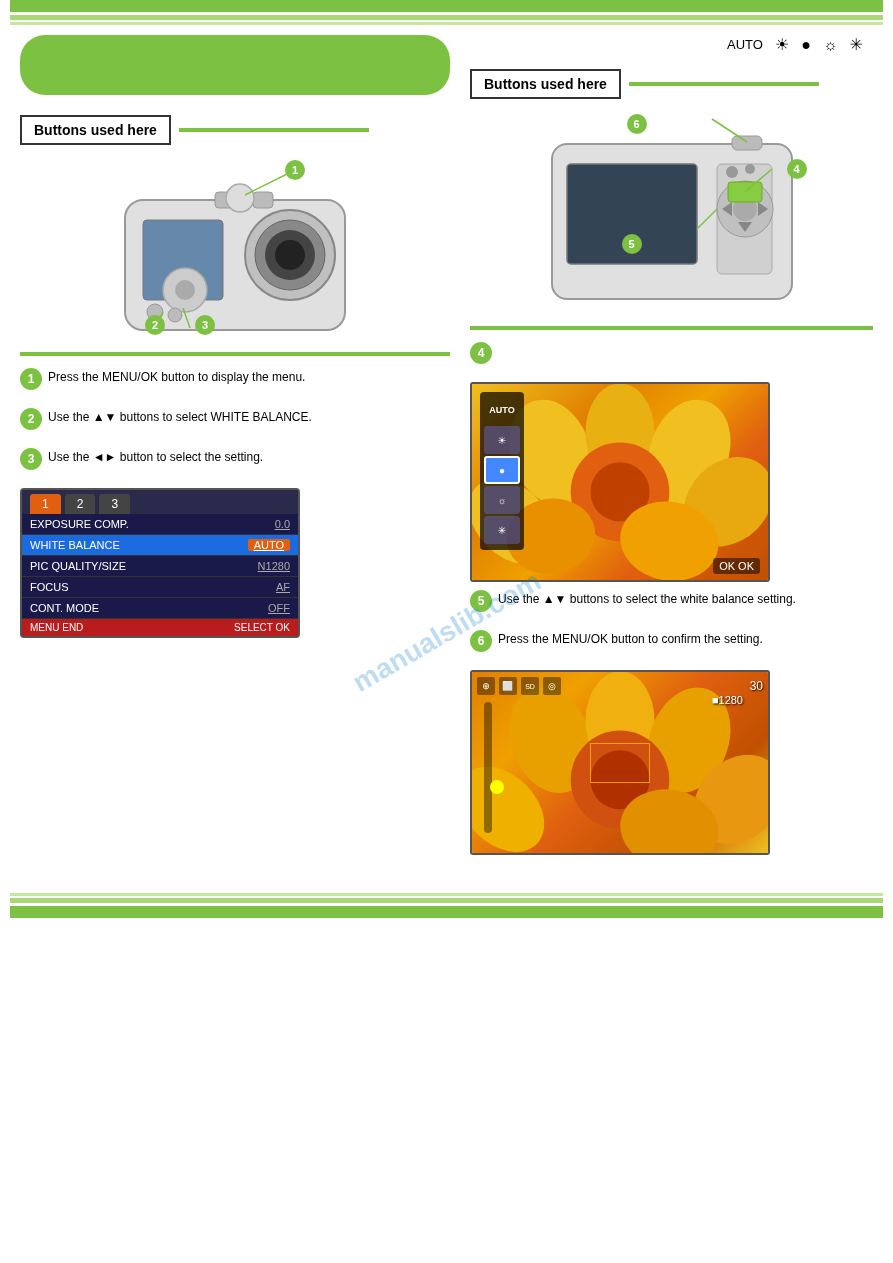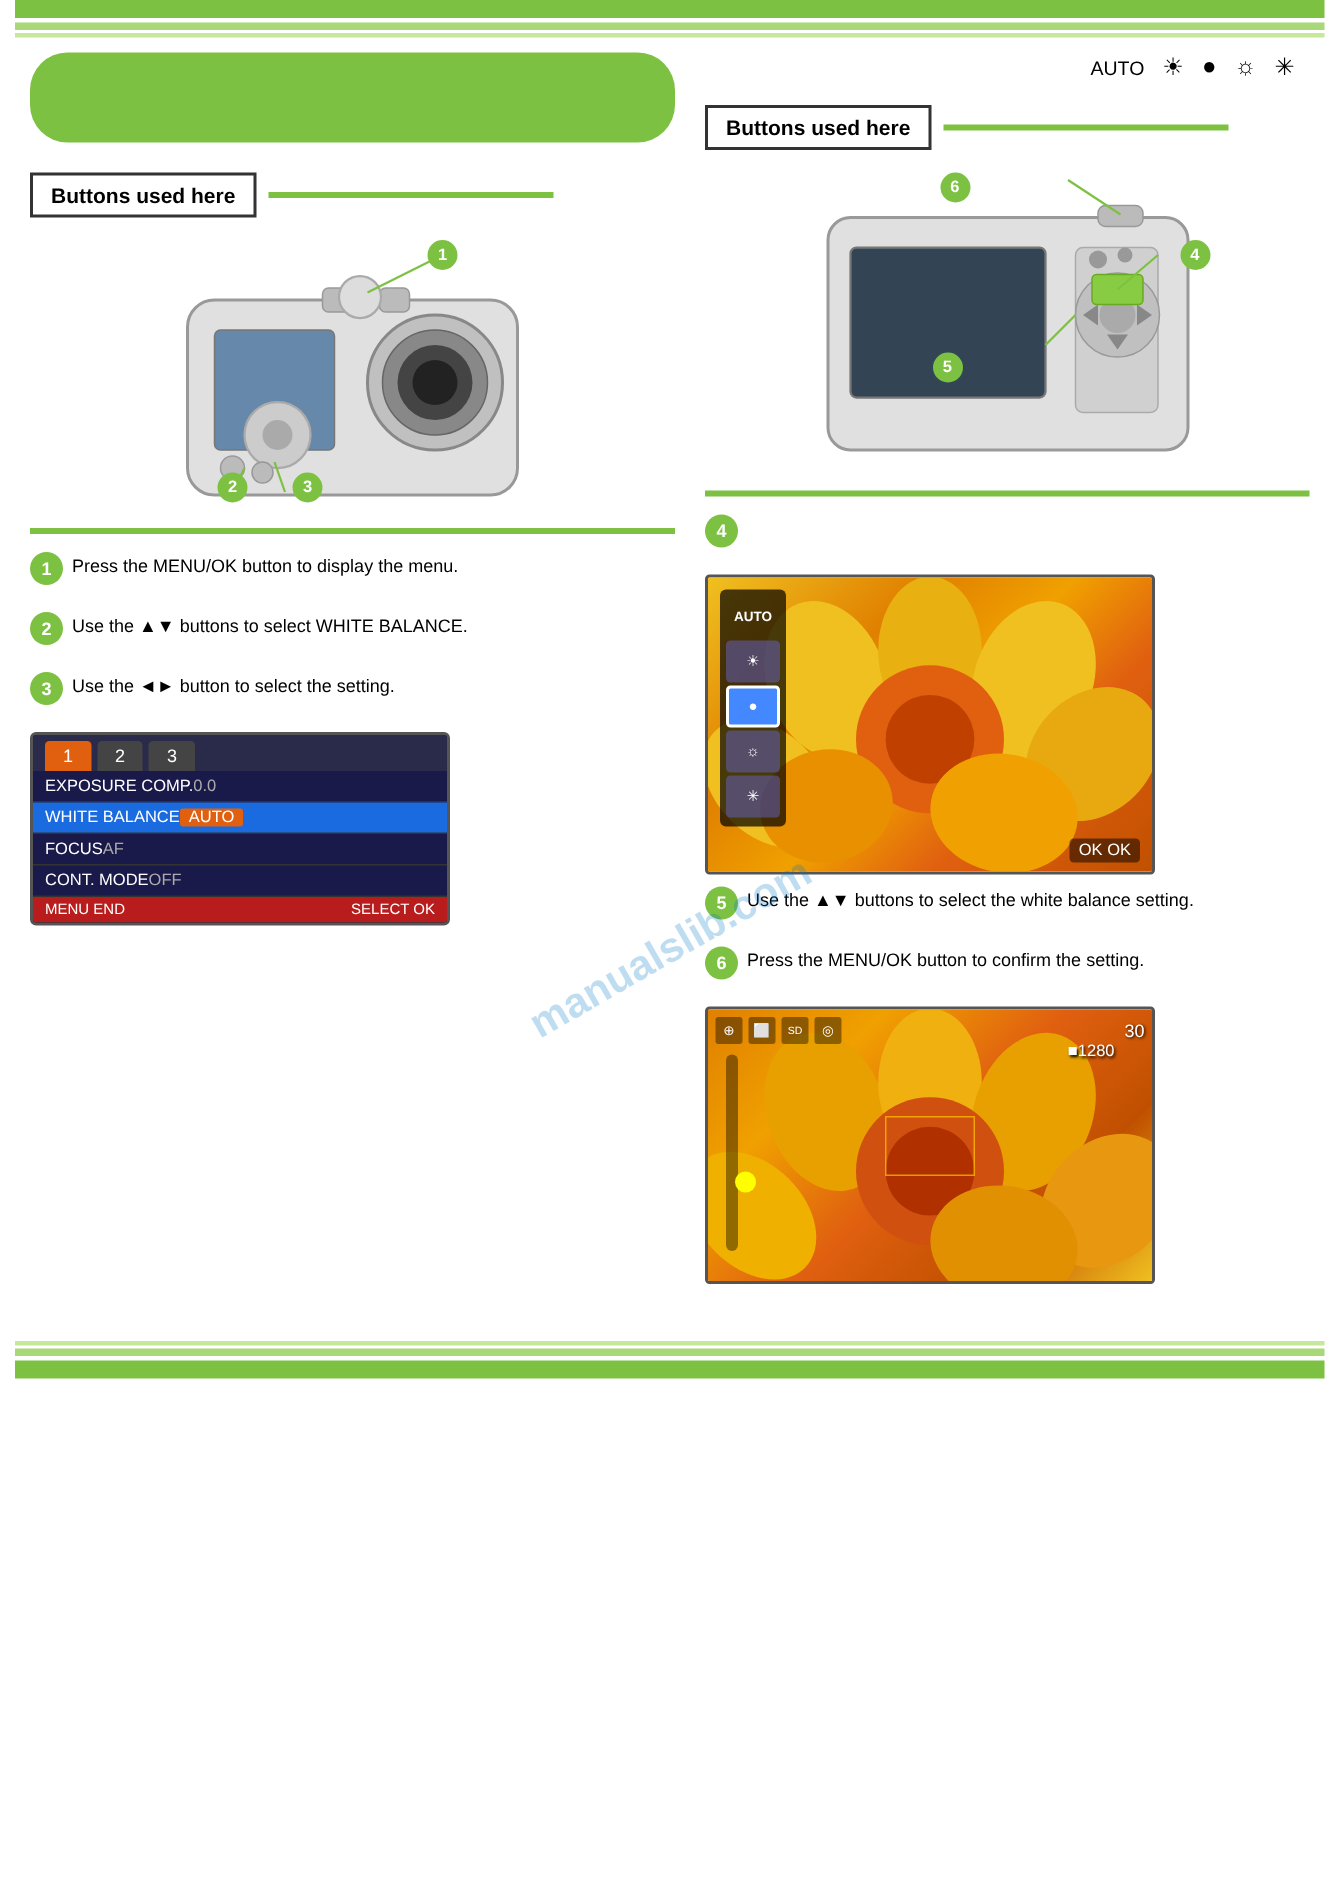--- a/index.html
+++ b/index.html
@@ -153,31 +153,32 @@
       background: #e06010;
       color: white;
     }
 
     .menu-rows {
       background: #1a1a4a;
     }
 
     .menu-row {
       display: flex;
-      justify-content: flex-start;
+      justify-content: space-between;
       padding: 4px 8px;
       font-size: 11px;
       color: white;
       border-bottom: 1px solid #333;
     }
     .menu-row.highlighted {
       background: #1a6ae0;
     }
     .menu-row .menu-value {
       color: #aaa;
+      text-decoration: underline;
     }
     .menu-row.highlighted .menu-value {
       background: #e06010;
       color: white;
       padding: 0 6px;
       border-radius: 2px;
     }
 
     .menu-footer {
       display: flex;
@@ -488,20 +489,24 @@
         <div class="menu-tab">3</div>
       </div>
       <div class="menu-rows">
         <div class="menu-row">
           <span>EXPOSURE COMP.</span>
           <span class="menu-value">0.0</span>
         </div>
         <div class="menu-row highlighted">
           <span>WHITE BALANCE</span>
           <span class="menu-value">AUTO</span>
+        </div>
+        <div class="menu-row">
+          <span>PIC QUALITY/SIZE</span>
+          <span class="menu-value">N1280</span>
         </div>
         <div class="menu-row">
           <span>FOCUS</span>
           <span class="menu-value">AF</span>
         </div>
         <div class="menu-row">
           <span>CONT. MODE</span>
           <span class="menu-value">OFF</span>
         </div>
       </div>

